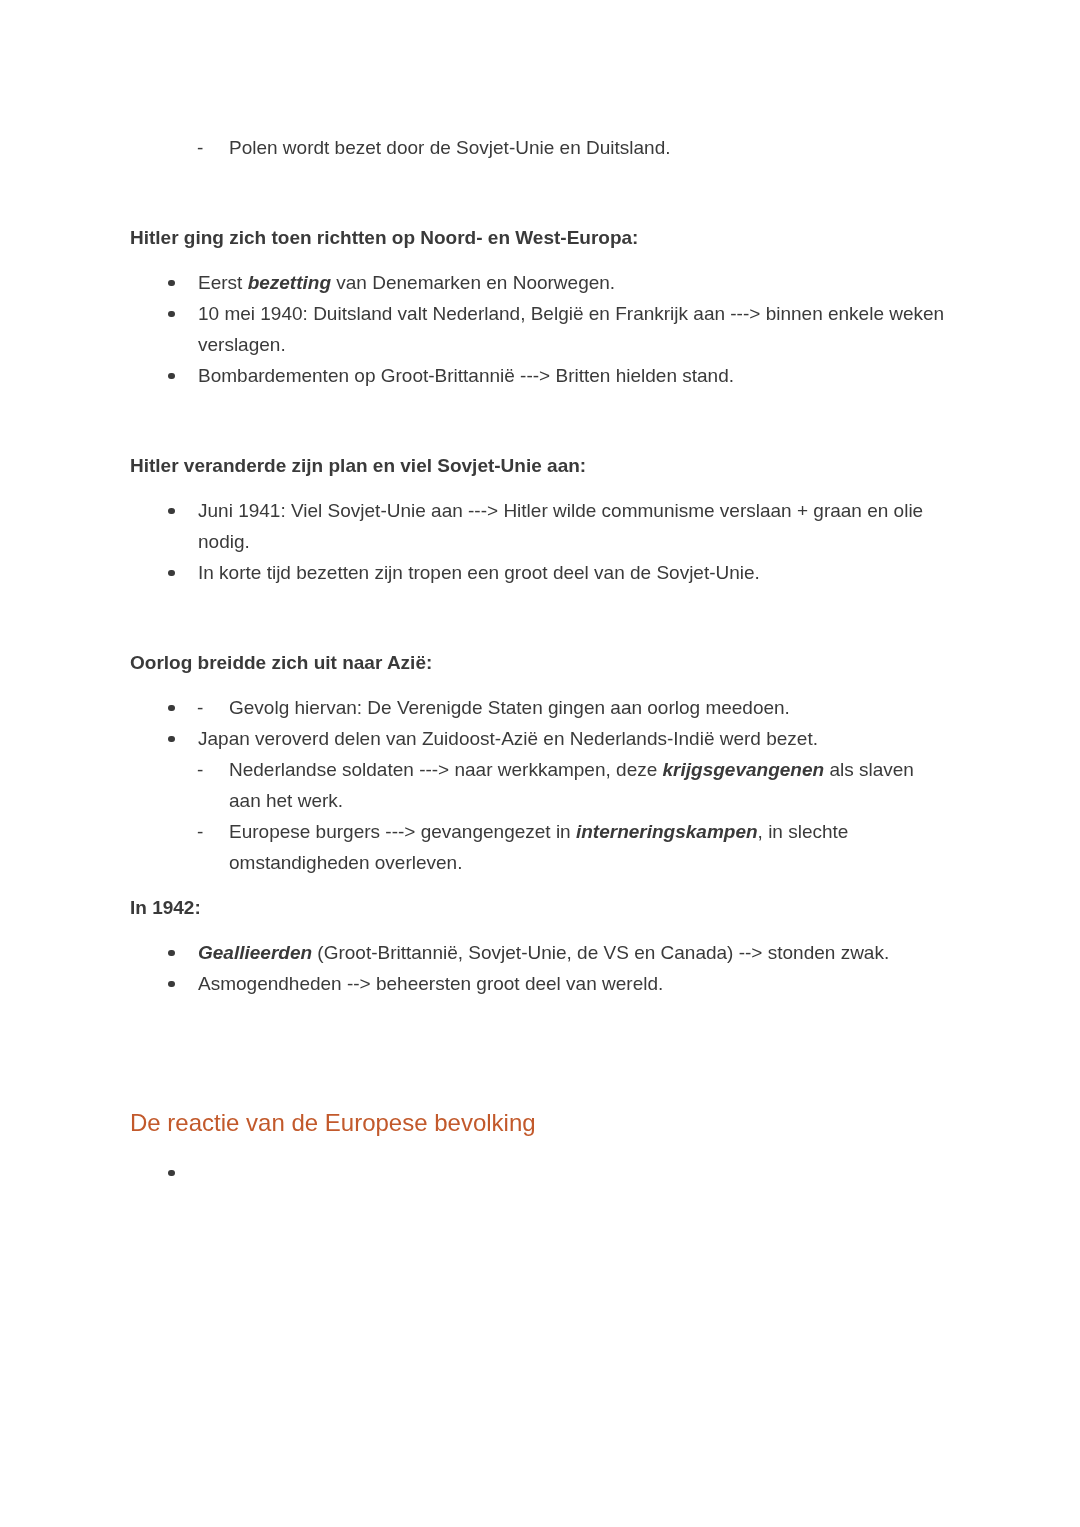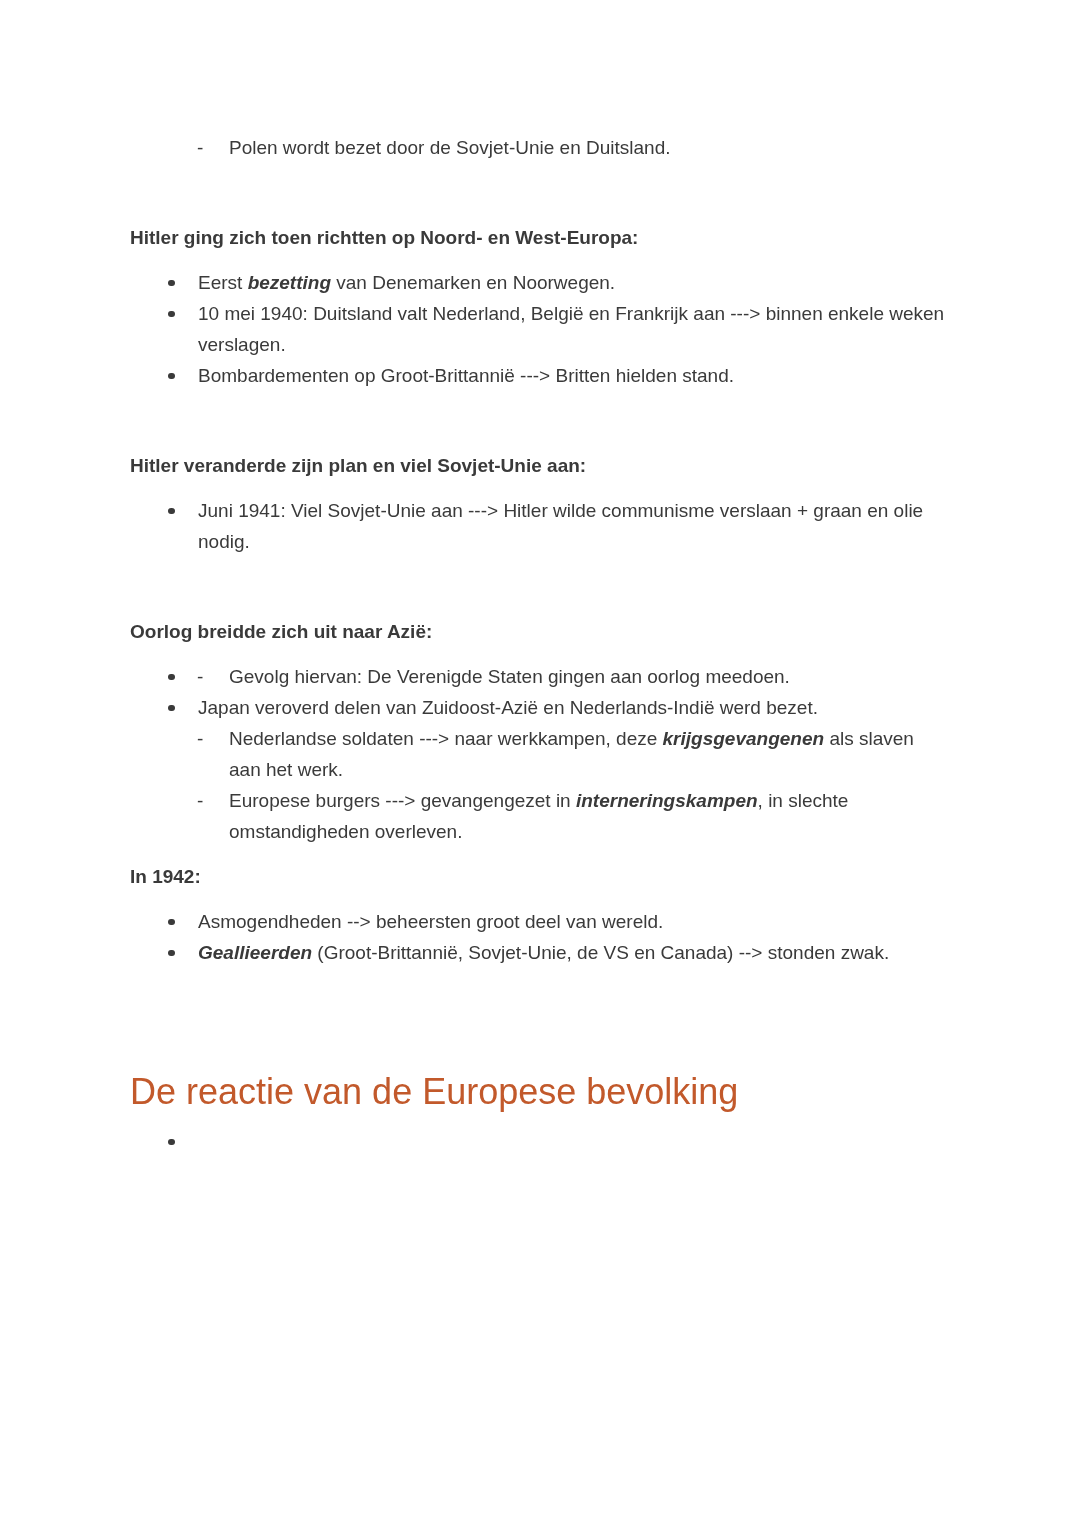--- a/index.html
+++ b/index.html
@@ -34,21 +34,21 @@
     border-radius: 50%;
     background: #3a3a3a;
   }
   .li2 { position: relative; padding-left: 99px; }
   .li2 > .dashmark {
     position: absolute;
     left: 67px;
     top: 0;
   }
   .heading {
-    font-size: 36px;
+    font-size: 24px;
     line-height: 36px;
     font-weight: 400;
     margin: 16px 0 16px 0;
   }
   .b { font-weight: 700; font-style: italic; }
 </style>
 </head>
 <body>
 
 <div class="page">
@@ -60,34 +60,35 @@
       <div class="para"><span>Hitler ging zich toen richtten op Noord- en West-Europa:</span></div>
       <div class="doc-list">
         <div class="li1"><span class="disc"></span><span>Eerst </span><span class="b">bezetting</span><span> van Denemarken en Noorwegen.</span></div>
         <div class="li1"><span class="disc"></span><span>10 mei 1940: Duitsland valt Nederland, België en Frankrijk aan ---&gt; binnen enkele weken verslagen.</span></div>
         <div class="li1"><span class="disc"></span><span>Bombardementen op Groot-Brittannië ---&gt; Britten hielden stand.</span></div>
       </div>
       <div class="blank"></div>
       <div class="para"><span>Hitler veranderde zijn plan en viel Sovjet-Unie aan:</span></div>
       <div class="doc-list">
         <div class="li1"><span class="disc"></span><span>Juni 1941: Viel Sovjet-Unie aan ---&gt; Hitler wilde communisme verslaan + graan en olie nodig.</span></div>
+        <div class="li1"><span class="disc"></span><span>In korte tijd bezetten zijn tropen een groot deel van de Sovjet-Unie.</span></div>
       </div>
       <div class="blank"></div>
       <div class="para"><span>Oorlog breidde zich uit naar Azië:</span></div>
       <div class="doc-list">
         <div class="li1"><span class="disc"></span></div>
         <div class="li2"><span class="dashmark">-</span><span>Gevolg hiervan: De Verenigde Staten gingen aan oorlog meedoen.</span></div>
         <div class="li1"><span class="disc"></span><span>Japan veroverd delen van Zuidoost-Azië en Nederlands-Indië werd bezet.</span></div>
         <div class="li2"><span class="dashmark">-</span><span>Nederlandse soldaten ---&gt; naar werkkampen, deze </span><span class="b">krijgsgevangenen</span><span> als slaven aan het werk.</span></div>
         <div class="li2"><span class="dashmark">-</span><span>Europese burgers ---&gt; gevangengezet in </span><span class="b">interneringskampen</span><span>, in slechte omstandigheden overleven.</span></div>
       </div>
       <div class="para"><span>In 1942:</span></div>
       <div class="doc-list">
+        <div class="li1"><span class="disc"></span><span class="b">Geallieerden</span><span> (Groot-Brittannië, Sovjet-Unie, de VS en Canada) --&gt; stonden zwak.</span></div>
         <div class="li1"><span class="disc"></span><span>Asmogendheden --&gt; beheersten groot deel van wereld.</span></div>
-        <div class="li1"><span class="disc"></span><span class="b">Geallieerden</span><span> (Groot-Brittannië, Sovjet-Unie, de VS en Canada) --&gt; stonden zwak.</span></div>
       </div>
       <div class="blank"></div>
       <div class="blank"></div>
       <div class="heading" style="color: rgb(194, 89, 43);"><span>De reactie van de Europese bevolking</span></div>
       <div class="doc-list">
         <div class="li1"><span class="disc"></span></div>
       </div>
     </div>
 </div>
 

